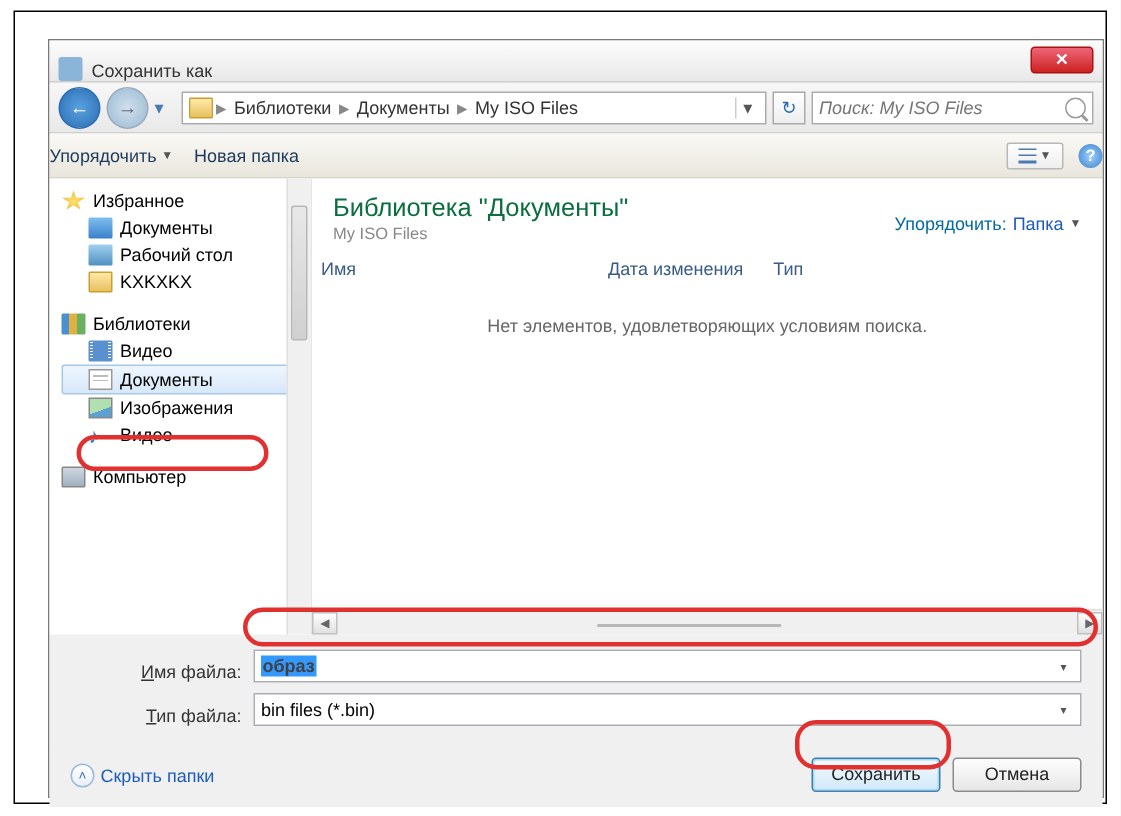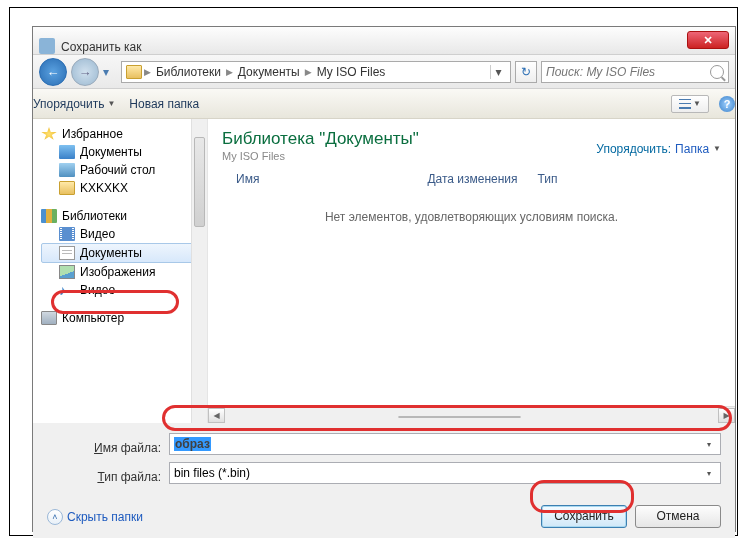--- a/index.html
+++ b/index.html
@@ -62,21 +62,21 @@
 
 .main { flex: 1; background: #fff; display: flex; flex-direction: column; position: relative; }
 .main-head { padding: 10px 14px 6px; display: flex; }
 .mh-left { flex: 1; }
 .mh-title { color: #0a6e3f; font-size: 17px; }
 .mh-sub { color: #888; font-size: 11px; margin-top: 1px; }
 .mh-right { display: flex; align-items: center; gap: 4px; white-space: nowrap; padding-top: 6px; }
 .mh-right .lbl { color: #0369a1; }
 .mh-right .val { color: #1e5bbf; }
 .mh-right .dd { font-size: 8px; color: #555; }
-.columns { display: flex; padding: 4px 28px; gap: 80px; }
+.columns { display: flex; padding: 4px 6px; gap: 80px; }
 .col { color: #3a5a88; }
 .list-area { flex: 1; padding: 20px; text-align: center; color: #666; }
 .hscroll { height: 17px; background: #f0f0f0; border-top: 1px solid #e0e0e0; margin: 0 0 0 0; display: flex; align-items: center; }
 .hscroll .ar { width: 17px; height: 15px; background: linear-gradient(#fff,#e0e0e0); border: 1px solid #c0c0c0; text-align: center; font-size: 8px; color: #666; line-height: 13px; }
 .hscroll .tr { flex: 1; position: relative; }
 .hscroll .th { position: absolute; left: 35%; width: 25%; top: 1px; bottom: 1px; background: linear-gradient(#e8e8e8,#d0d0d0); border: 1px solid #b8b8b8; border-radius: 2px; }
 
 .form { padding: 10px 14px 6px; background: #f0f0f0; }
 .form-row { display: flex; align-items: flex-end; margin-bottom: 7px; }
 .form-label { width: 122px; text-align: right; padding-right: 8px; color: #333; }

